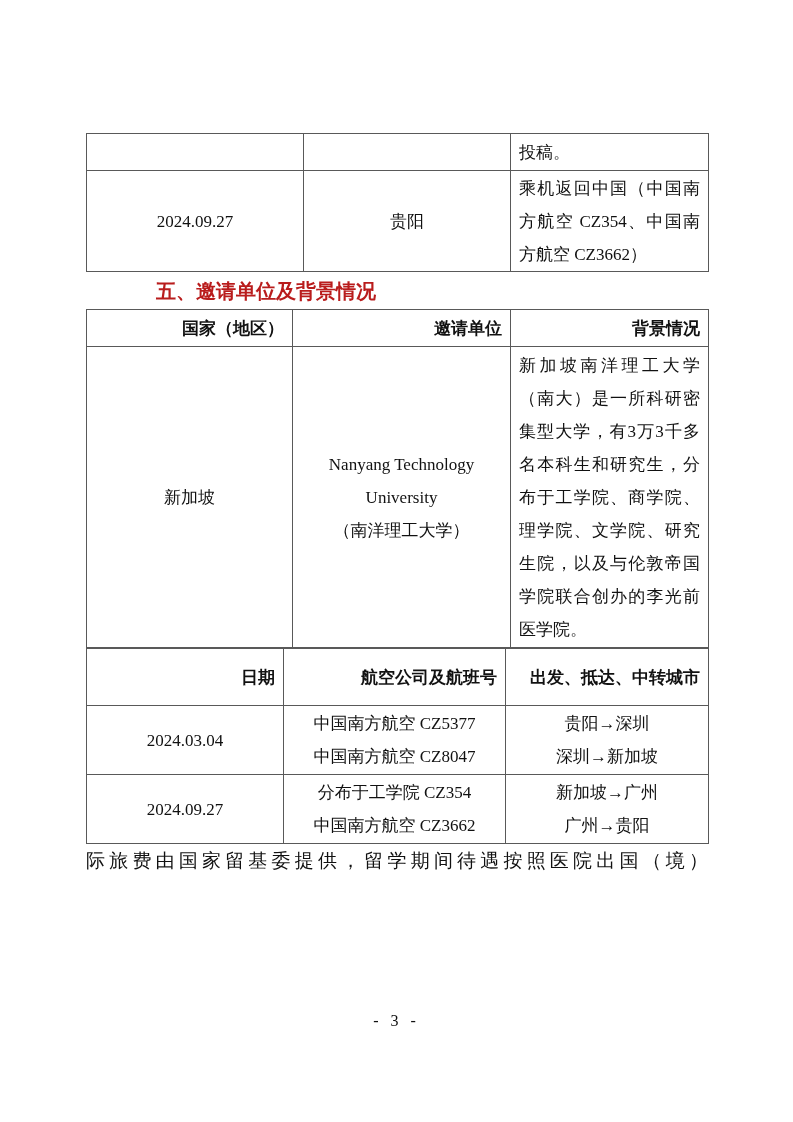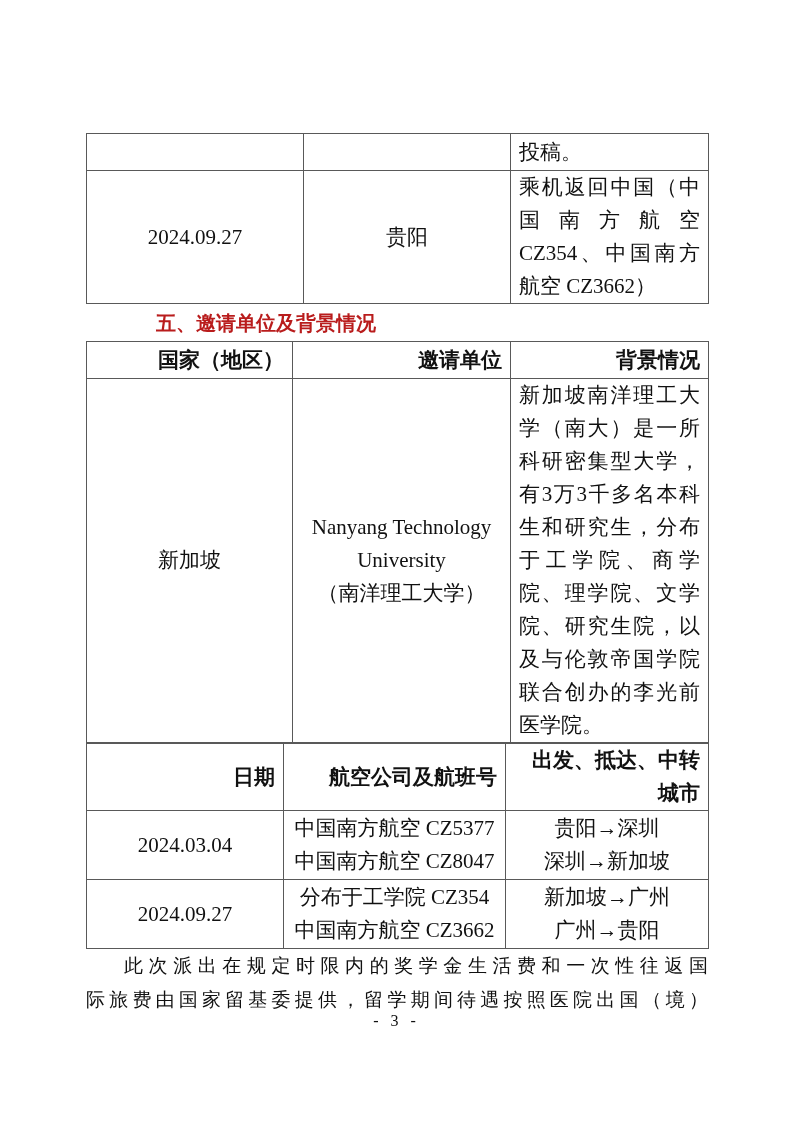--- a/index.html
+++ b/index.html
@@ -13,21 +13,21 @@
   .content { padding-top: 133px; margin-left: 86px; width: 622px; }
 
   table.tbl {
     border-collapse: collapse;
     table-layout: fixed;
     width: 622px;
   }
   table.tbl td {
     border: 1px solid #595959;
     padding: 0 8px;
-    font-size: 21px;
+    font-size: 17px;
     line-height: 33px;
     vertical-align: middle;
     overflow: hidden;
   }
   td.center { text-align: center; }
   td.left { text-align: left; }
   td.just {
     text-align: justify;
     text-justify: inter-character;
   }
@@ -157,20 +157,19 @@
           </td>
           <td class="left h68">
             <span class="org-line">新加坡→广州</span>
             <span class="org-line">广州→贵阳</span>
           </td>
         </tr>
       </tbody>
     </table>
 
     <div class="para">
-      <div class="para-line indent">此次派出在规定时限内的奖学金生活费和一次性往返国</div>
       <div class="para-line">际旅费由国家留基委提供，留学期间待遇按照医院出国（境）</div>
     </div>
 
   </div>
 
   <div class="footer">- 3 -</div>
 </div>
 
 </body></html>

